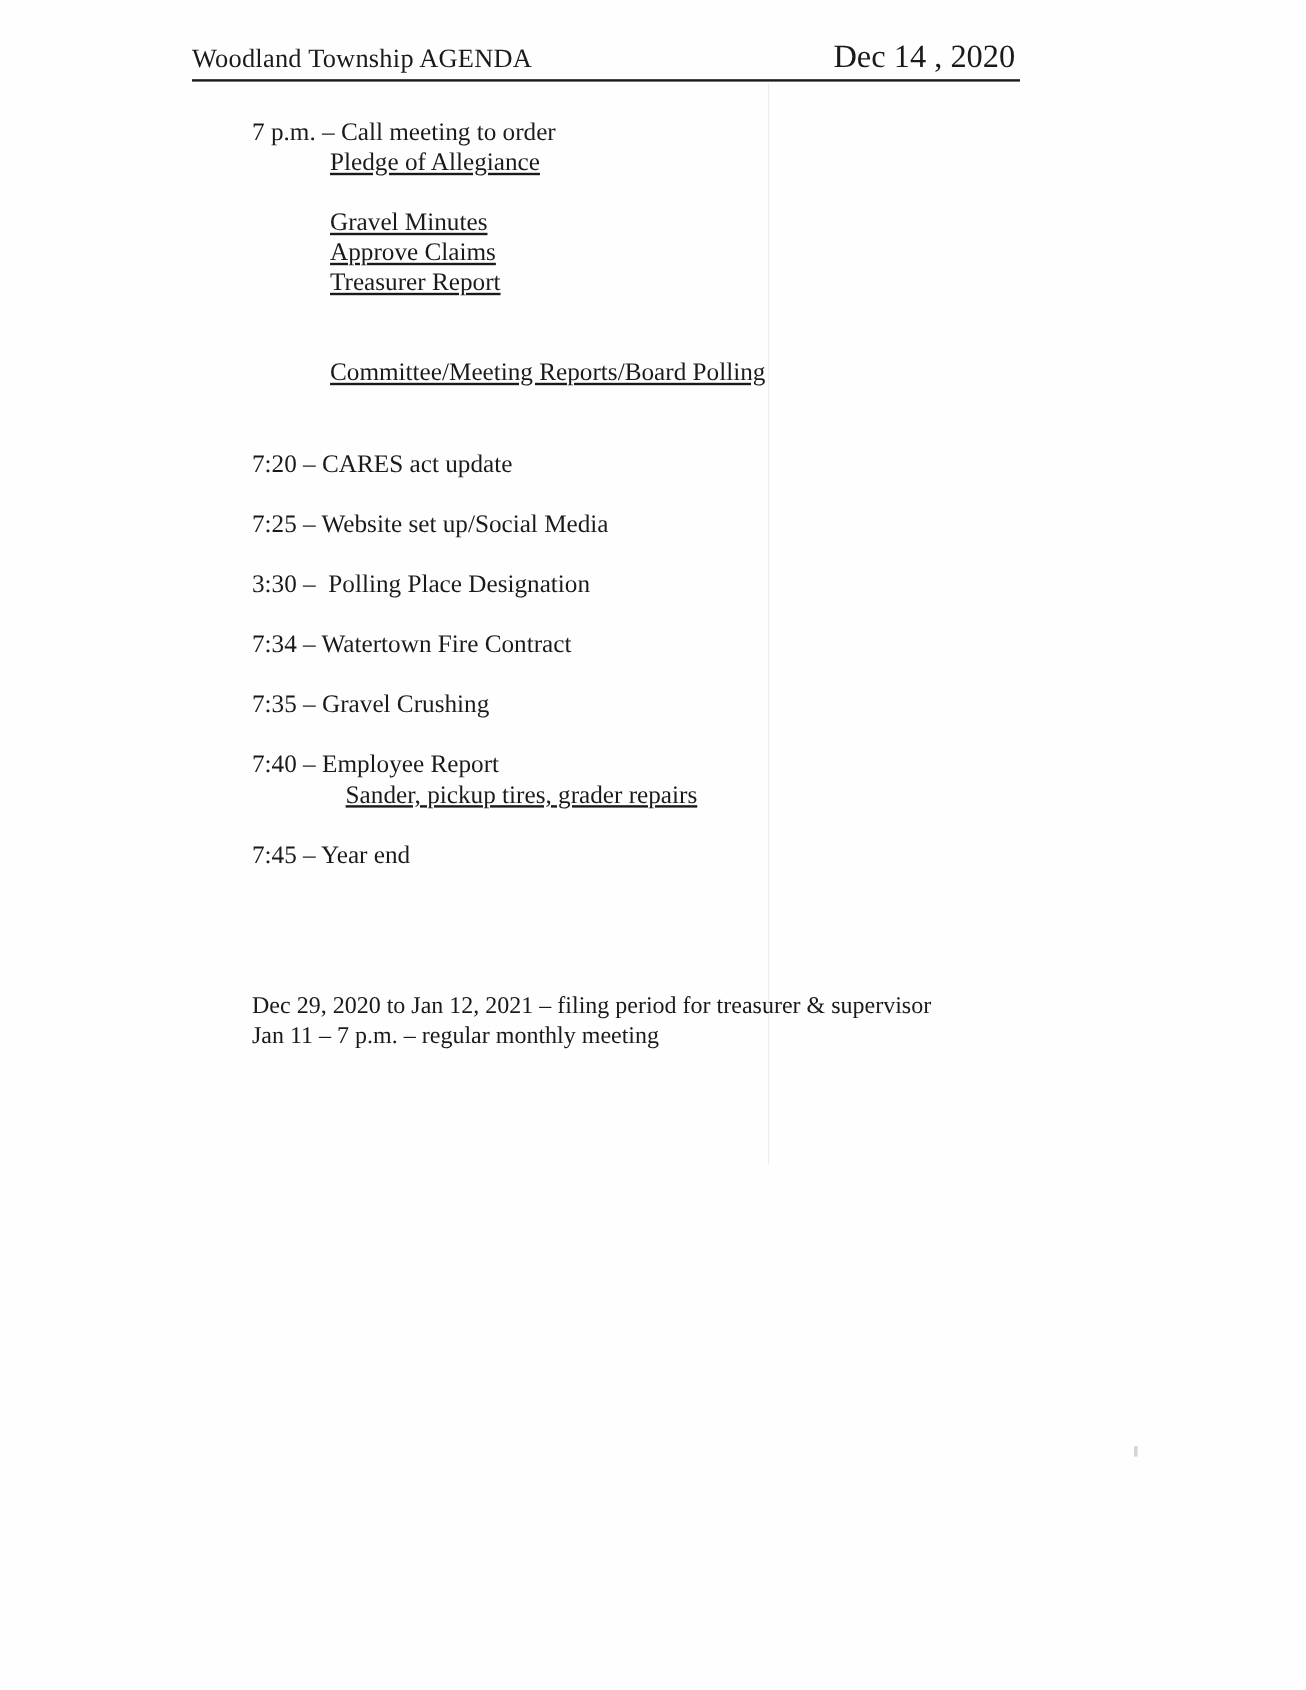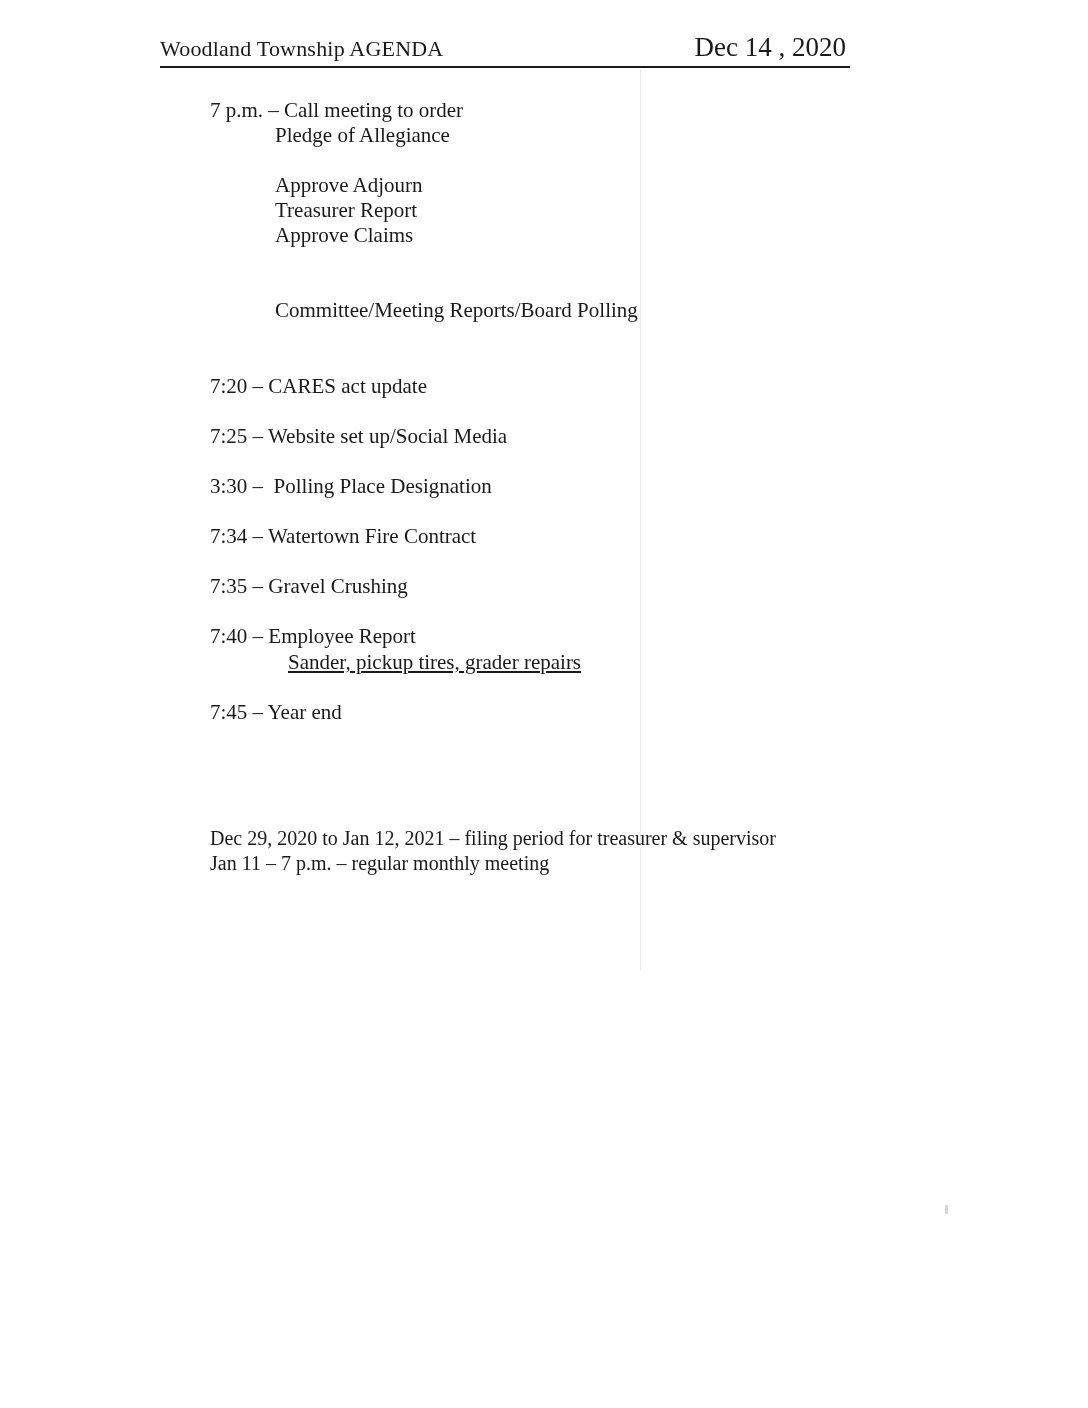--- a/index.html
+++ b/index.html
@@ -72,21 +72,21 @@
     top: 98px;
     width: 820px;
     font-size: 21px;
     line-height: 25px;
     margin-left: 47px;
   }
 
   .line {
     white-space: pre;
   }
-  .indent-1 { padding-left: 65px; }
+  .indent-1 { padding-left: 65px; text-decoration: underline; }
   .indent-2 { padding-left: 78px; text-decoration: underline; }
 
   .gap-sm { height: 12px; }
   .gap-md { height: 25px; }
   .gap-lg { height: 38px; }
 
   .timed-block {
     margin-bottom: 24px;
   }
   .timed-block .line { line-height: 26px; }
@@ -110,23 +110,23 @@
     <div class="header-date">Dec 14 , 2020</div>
   </div>
 
   <div class="body">
 
     <div class="line">7 p.m. – Call meeting to order</div>
     <div class="line indent-1">Pledge of Allegiance</div>
 
     <div class="gap-md"></div>
 
-    <div class="line indent-1">Approve Adjourn</div>
+    <div class="line indent-1">Gravel Minutes</div>
+    <div class="line indent-1">Approve Claims</div>
     <div class="line indent-1">Treasurer Report</div>
-    <div class="line indent-1">Approve Claims</div>
 
     <div class="gap-md"></div>
 
 
     <div class="gap-md"></div>
 
     <div class="line indent-1">Committee/Meeting Reports/Board Polling</div>
 
     <div class="gap-lg"></div>
     <div class="gap-sm"></div>

